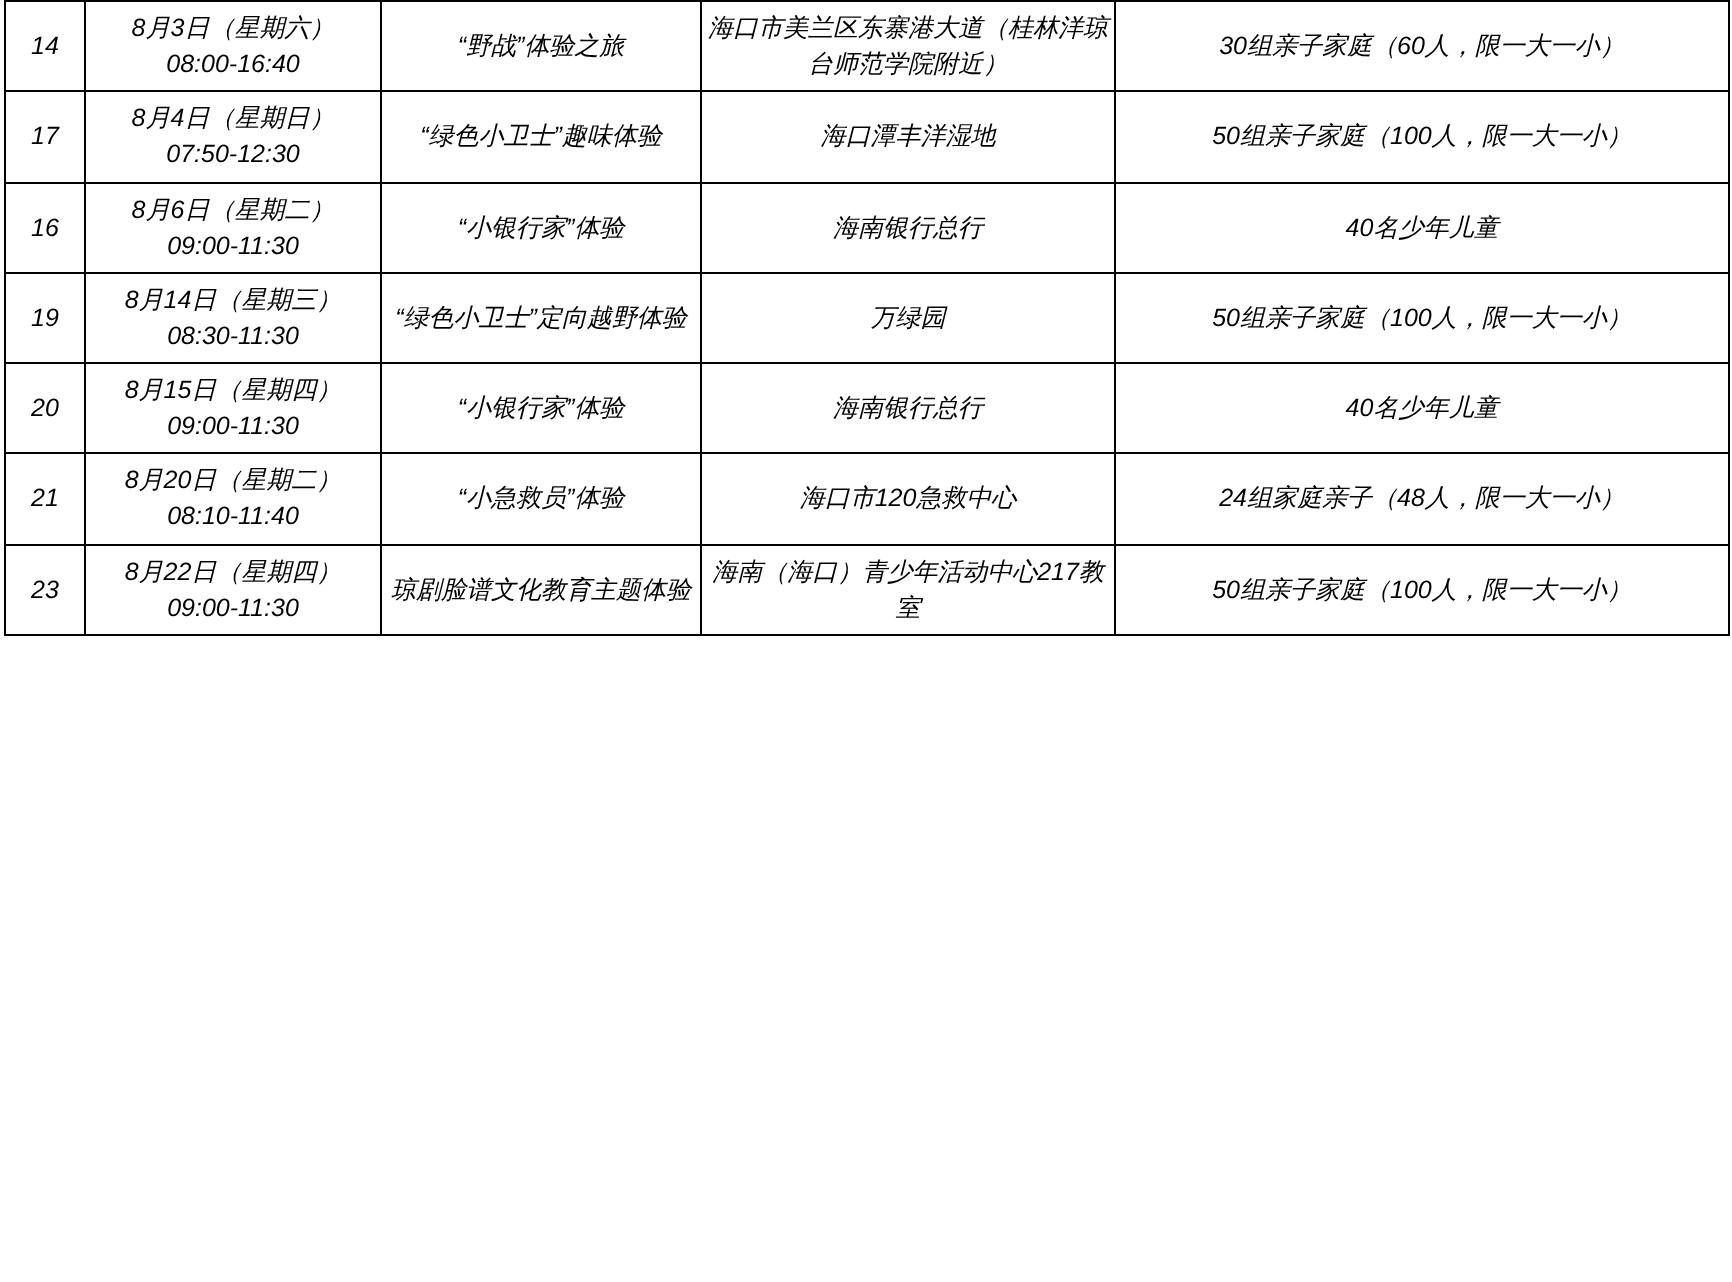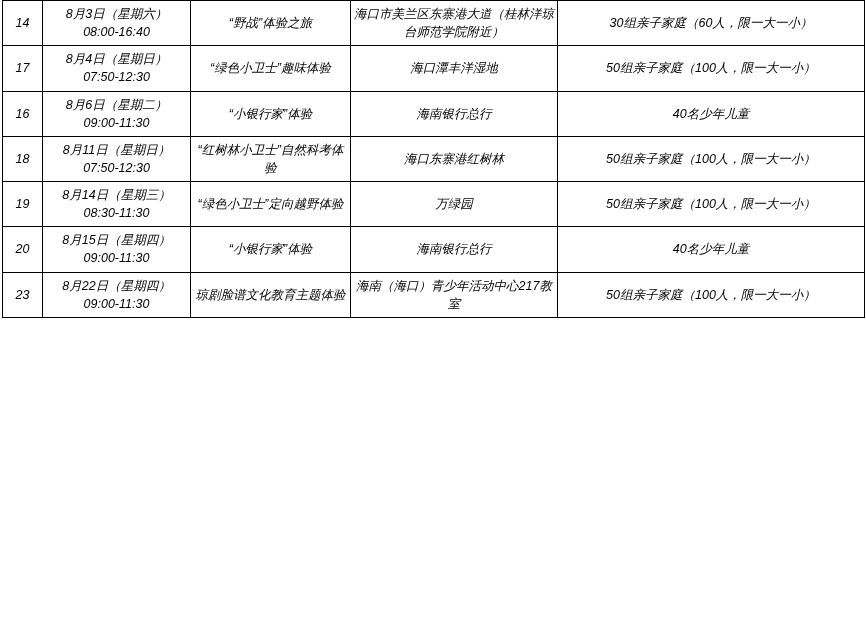--- a/index.html
+++ b/index.html
@@ -101,50 +101,50 @@
           <td class="cell-index">16</td>
           <td>
             <span class="date-line1">8月6日（星期二）</span>
             <span class="date-line2">09:00-11:30</span>
           </td>
           <td class="cell-name">“小银行家”体验</td>
           <td class="cell-place">海南银行总行</td>
           <td class="cell-audience">40名少年儿童</td>
         </tr>
         <tr>
-          <td class="cell-index">18</td>
-          <td>
-            <span class="date-line1">8月11日（星期日）</span>
-            <span class="date-line2">07:50-12:30</span>
-          </td>
-          <td class="cell-name">“红树林小卫士”自然科考体验</td>
-          <td class="cell-place">海口东寨港红树林</td>
-          <td class="cell-audience">50组亲子家庭（100人，限一大一小）</td>
-        </tr>
-        <tr>
           <td class="cell-index">19</td>
           <td>
             <span class="date-line1">8月14日（星期三）</span>
             <span class="date-line2">08:30-11:30</span>
           </td>
           <td class="cell-name">“绿色小卫士”定向越野体验</td>
           <td class="cell-place">万绿园</td>
           <td class="cell-audience">50组亲子家庭（100人，限一大一小）</td>
         </tr>
         <tr>
           <td class="cell-index">20</td>
           <td>
             <span class="date-line1">8月15日（星期四）</span>
             <span class="date-line2">09:00-11:30</span>
           </td>
           <td class="cell-name">“小银行家”体验</td>
           <td class="cell-place">海南银行总行</td>
           <td class="cell-audience">40名少年儿童</td>
         </tr>
         <tr>
+          <td class="cell-index">21</td>
+          <td>
+            <span class="date-line1">8月20日（星期二）</span>
+            <span class="date-line2">08:10-11:40</span>
+          </td>
+          <td class="cell-name">“小急救员”体验</td>
+          <td class="cell-place">海口市120急救中心</td>
+          <td class="cell-audience">24组家庭亲子（48人，限一大一小）</td>
+        </tr>
+        <tr>
           <td class="cell-index">23</td>
           <td>
             <span class="date-line1">8月22日（星期四）</span>
             <span class="date-line2">09:00-11:30</span>
           </td>
           <td class="cell-name">琼剧脸谱文化教育主题体验</td>
           <td class="cell-place">海南（海口）青少年活动中心217教室</td>
           <td class="cell-audience">50组亲子家庭（100人，限一大一小）</td>
         </tr>
       </tbody>

